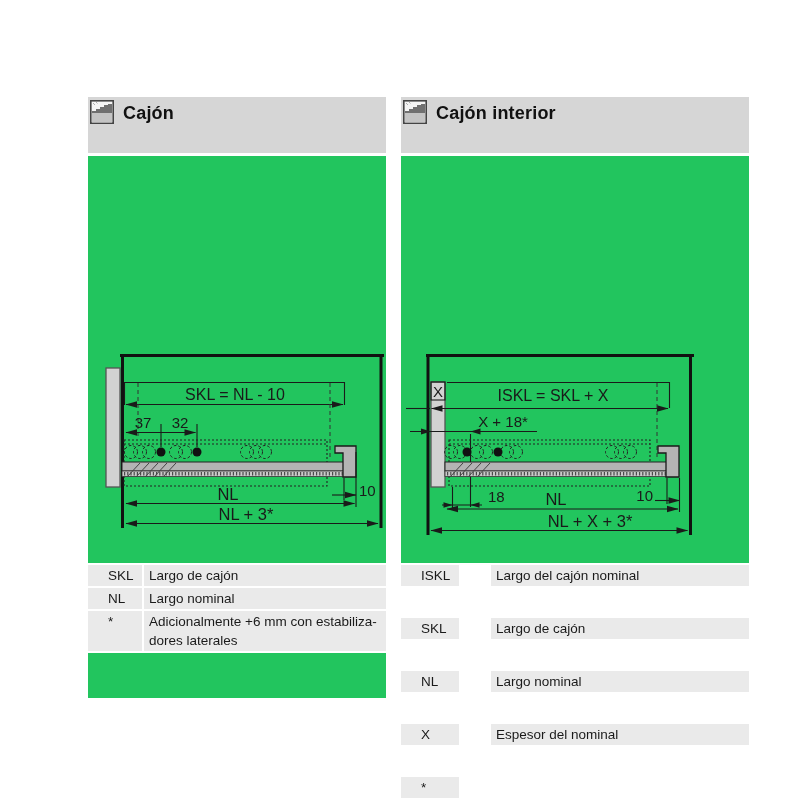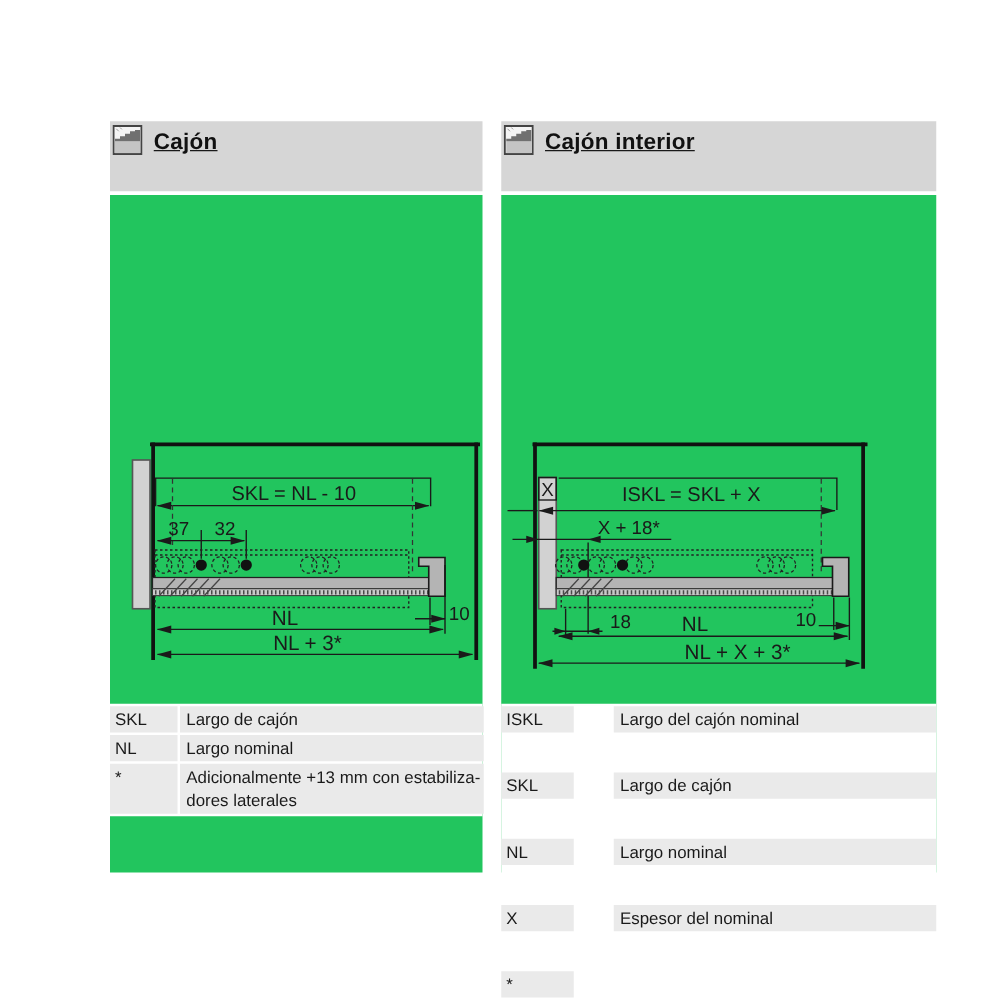--- a/index.html
+++ b/index.html
@@ -1,33 +1,33 @@
 <!DOCTYPE html>
 <html><head>
 <meta charset="utf-8">
 <style>
   html,body { margin:0; padding:0; background:#ffffff; }
   .page { position:relative; width:800px; height:800px; background:#fff;
           font-family:"Liberation Sans", sans-serif; color:#1a1a1a; overflow:hidden; }
 
-  .panel { position:absolute; top:97px; background:#fff;text-decoration:underline; }
+  .panel { position:absolute; top:97px; background:#fff; }
   .panel-header { height:56px; background:#d6d6d6; display:flex; align-items:flex-start; padding:0; }
   .panel-body   { margin-top:3px; height:542px; background:#22c55e; position:relative; }
 
   .hdr-icon { width:24px; height:24px; margin:3px 0 0 2px; display:block; }
   .panel-title { font-size:18px; font-weight:bold; color:#111; margin:6px 0 0 9px; line-height:20px;
                  letter-spacing:0.2px; }
 
   .diagram { position:absolute; }
 
   .legend { position:absolute; top:407px; left:0; right:0;
             display:grid; gap:2px; background:#fff; padding:2px 0; }
   .legend.cols-l { grid-template-columns:54px 1fr; }
   .legend.cols-r { grid-template-columns:58px 1fr;gap:32px; }
-  .cell { background:#eaeaea; font-size:13.5px; line-height:19px; padding:1px 3px 1px 4px;
+  .cell { background:#eaeaea; font-size:13.5px; line-height:19px; padding:1px 3px 1px 20px;
           color:#1a1a1a; }
   .cell.desc { padding-left:5px; white-space:pre; }
   .cell.desc .condensed { display:inline-block; transform:scaleX(0.78); transform-origin:left center;
           white-space:pre; font-size:13px; }
 
   
   .thick  { stroke:#111; stroke-width:3; fill:none; }
   .thin   { stroke:#1a1a1a; stroke-width:1.1; fill:none; }
   .dim    { stroke:#1a1a1a; stroke-width:1.1; fill:none; }
   .dots   { stroke:#222; stroke-width:1.1; fill:none; stroke-dasharray:2,2; }
@@ -131,21 +131,21 @@
         <line class="dim" x1="126" y1="523.5" x2="378" y2="523.5" marker-start="url(#ahA)" marker-end="url(#ahA)"></line>
         <text class="t t17" x="246" y="520" text-anchor="middle">NL + 3*</text>
       </svg>
 
       <div class="legend cols-l">
         <div class="cell term">SKL</div>
         <div class="cell desc">Largo de cajón</div>
         <div class="cell term">NL</div>
         <div class="cell desc">Largo nominal</div>
         <div class="cell term">*</div>
-        <div class="cell desc">Adicionalmente +13 mm con estabiliza-
+        <div class="cell desc">Adicionalmente +6 mm con estabiliza-
 dores laterales</div>
       </div>
 
     </div>
   </section>
 
   <section class="panel" style="left:401px; width:348px;">
     <div class="panel-header">
       <svg class="hdr-icon" viewBox="0 0 24 24">
         <rect x="0.8" y="0.8" width="22.4" height="22.4" fill="#f4f4f4" stroke="#444" stroke-width="1.6"></rect>

